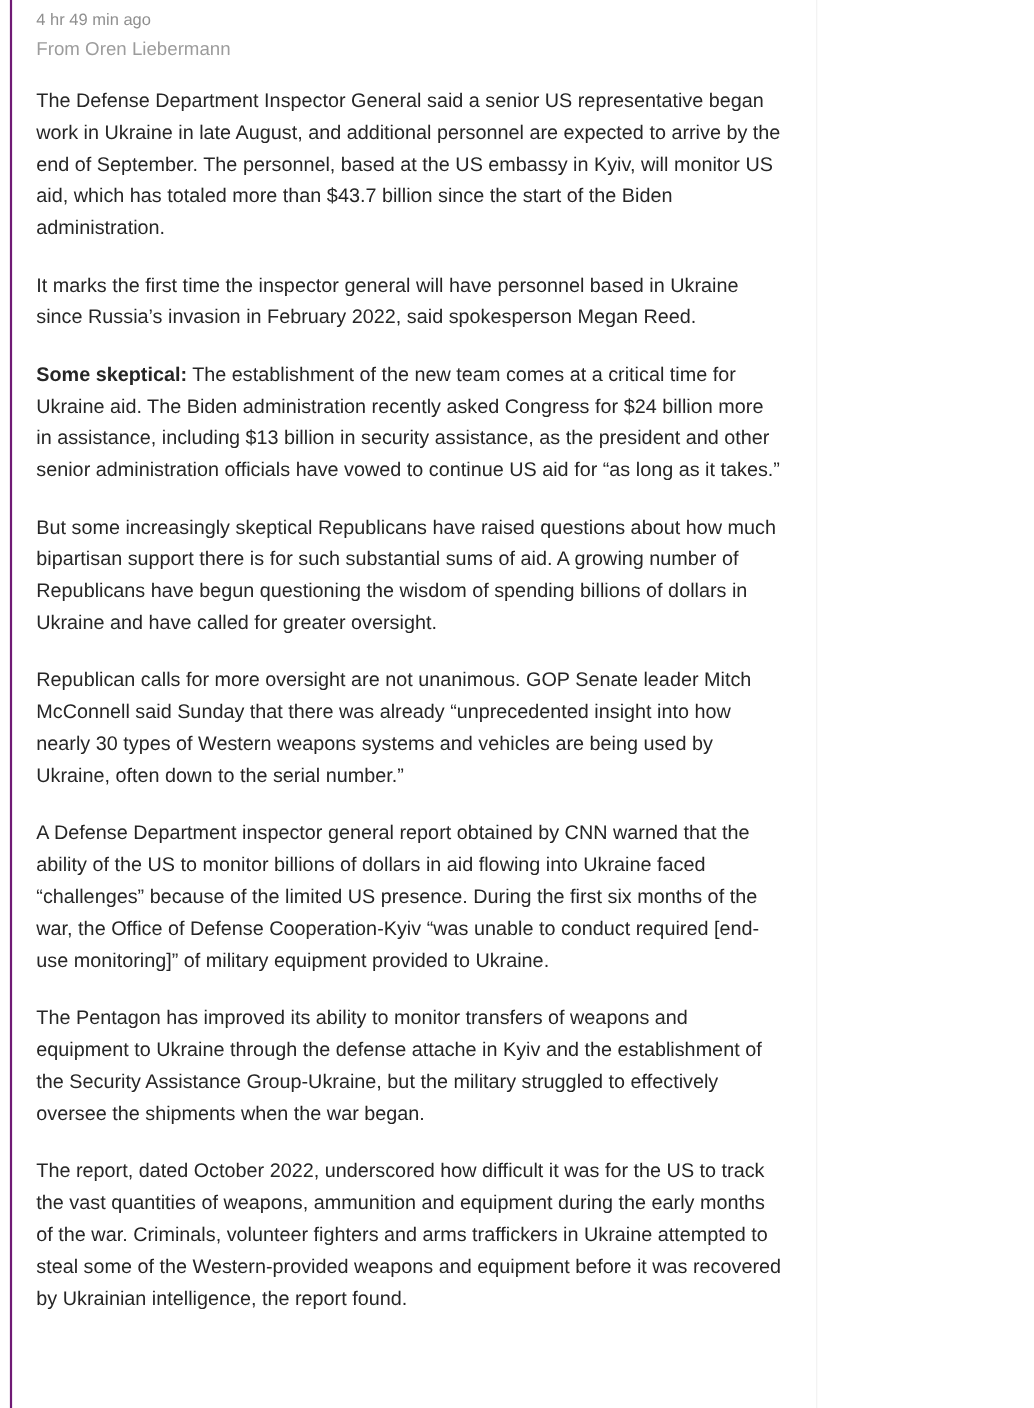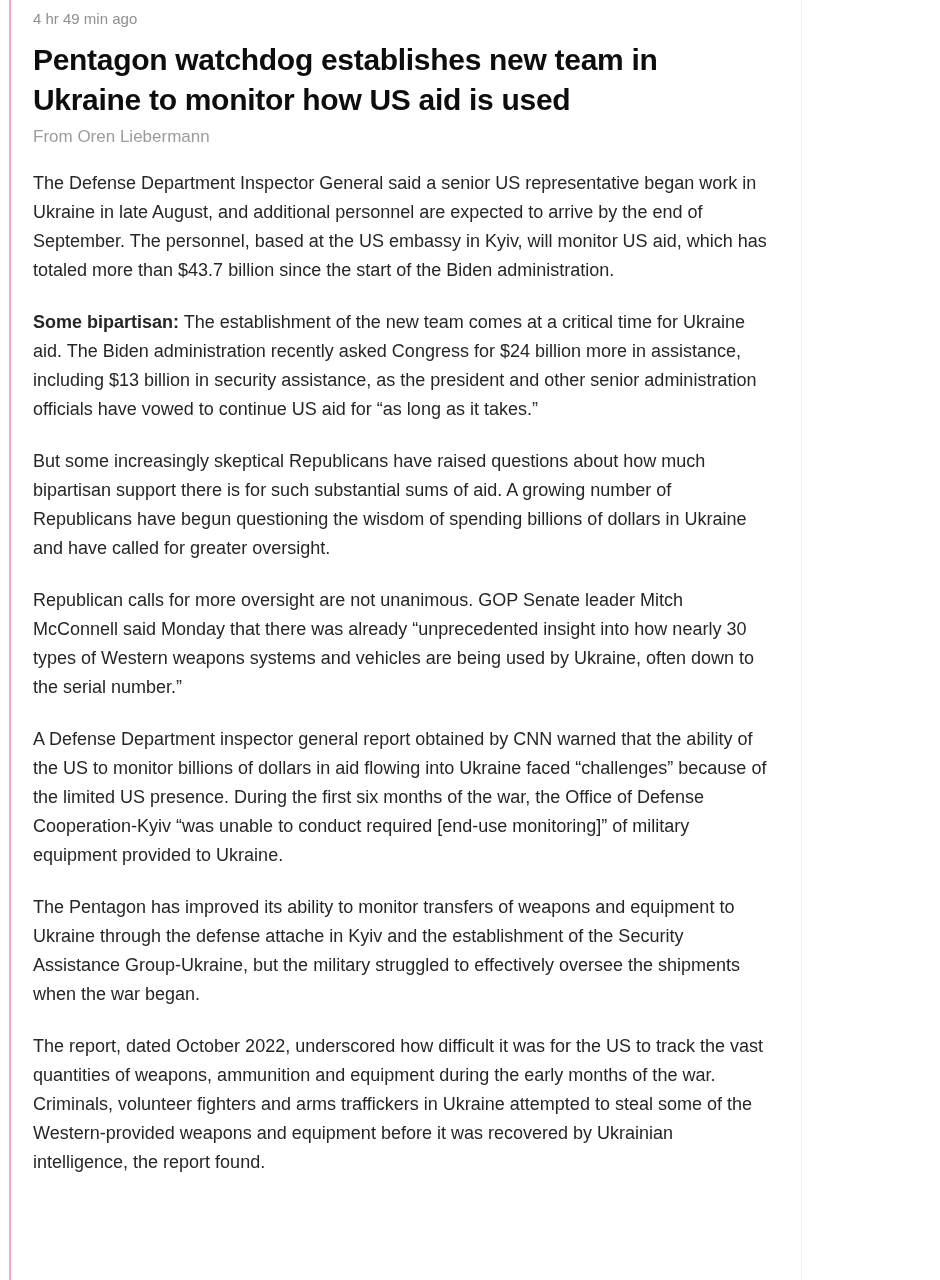--- a/index.html
+++ b/index.html
@@ -10,23 +10,23 @@
   }
   .page {
     width: 940px;
     min-height: 1280px;
     background: #ffffff;
     position: relative;
   }
   .post {
     box-sizing: border-box;
     margin-left: 9px;
-    width: 793px;
+    width: 734px;
     min-height: 1280px;
-    border-left: 2px solid #f9a8d4;
+    border-left: 2px solid #701a75;
     border-right: 1px solid #f0f0f0;
     padding: 10px 30px 24px 22px;
   }
   .timestamp {
     font-size: 15px;
     line-height: 18px;
     color: #8f8f8f;
   }
   .headline {
     margin: 12px 0 0 0;
@@ -59,35 +59,35 @@
   }
 </style>
 </head>
 <body>
 
 <div class="page">
   <article class="post">
 
     <div class="timestamp">4 hr 49 min ago</div>
 
-    <h1 class="headline">Pentagon watchdog establishes new team in Ukraine to monitor how US aid is used</h1>
 
     <div class="byline">From Oren Liebermann</div>
 
     <div class="article-body">
 
 
       <p>The Defense Department Inspector General said a senior US representative began work in Ukraine in late August, and additional personnel are expected to arrive by the end of September. The personnel, based at the US embassy in Kyiv, will monitor US aid, which has totaled more than $43.7 billion since the start of the Biden administration.</p>
 
+      <p>It marks the first time the inspector general will have personnel based in Ukraine since Russia’s invasion in February 2022, said spokesperson Megan Reed.</p>
 
-      <p><strong>Some bipartisan:</strong><span> The establishment of the new team comes at a critical time for Ukraine aid. The Biden administration recently asked Congress for $24 billion more in assistance, including $13 billion in security assistance, as the president and other senior administration officials have vowed to continue US aid for “as long as it takes.”</span></p>
+      <p><strong>Some skeptical:</strong><span> The establishment of the new team comes at a critical time for Ukraine aid. The Biden administration recently asked Congress for $24 billion more in assistance, including $13 billion in security assistance, as the president and other senior administration officials have vowed to continue US aid for “as long as it takes.”</span></p>
 
       <p>But some increasingly skeptical Republicans have raised questions about how much bipartisan support there is for such substantial sums of aid. A growing number of Republicans have begun questioning the wisdom of spending billions of dollars in Ukraine and have called for greater oversight.</p>
 
-      <p>Republican calls for more oversight are not unanimous. GOP Senate leader Mitch McConnell said Monday that there was already “unprecedented insight into how nearly 30 types of Western weapons systems and vehicles are being used by Ukraine, often down to the serial number.”</p>
+      <p>Republican calls for more oversight are not unanimous. GOP Senate leader Mitch McConnell said Sunday that there was already “unprecedented insight into how nearly 30 types of Western weapons systems and vehicles are being used by Ukraine, often down to the serial number.”</p>
 
       <p>A Defense Department inspector general report obtained by CNN warned that the ability of the US to monitor billions of dollars in aid flowing into Ukraine faced “challenges” because of the limited US presence. During the first six months of the war, the Office of Defense Cooperation-Kyiv “was unable to conduct required [end-use monitoring]” of military equipment provided to Ukraine.</p>
 
       <p>The Pentagon has improved its ability to monitor transfers of weapons and equipment to Ukraine through the defense attache in Kyiv and the establishment of the Security Assistance Group-Ukraine, but the military struggled to effectively oversee the shipments when the war began.</p>
 
       <p>The report, dated October 2022, underscored how difficult it was for the US to track the vast quantities of weapons, ammunition and equipment during the early months of the war. Criminals, volunteer fighters and arms traffickers in Ukraine attempted to steal some of the Western-provided weapons and equipment before it was recovered by Ukrainian intelligence, the report found.</p>
 
     </div>
   </article>
 </div>

